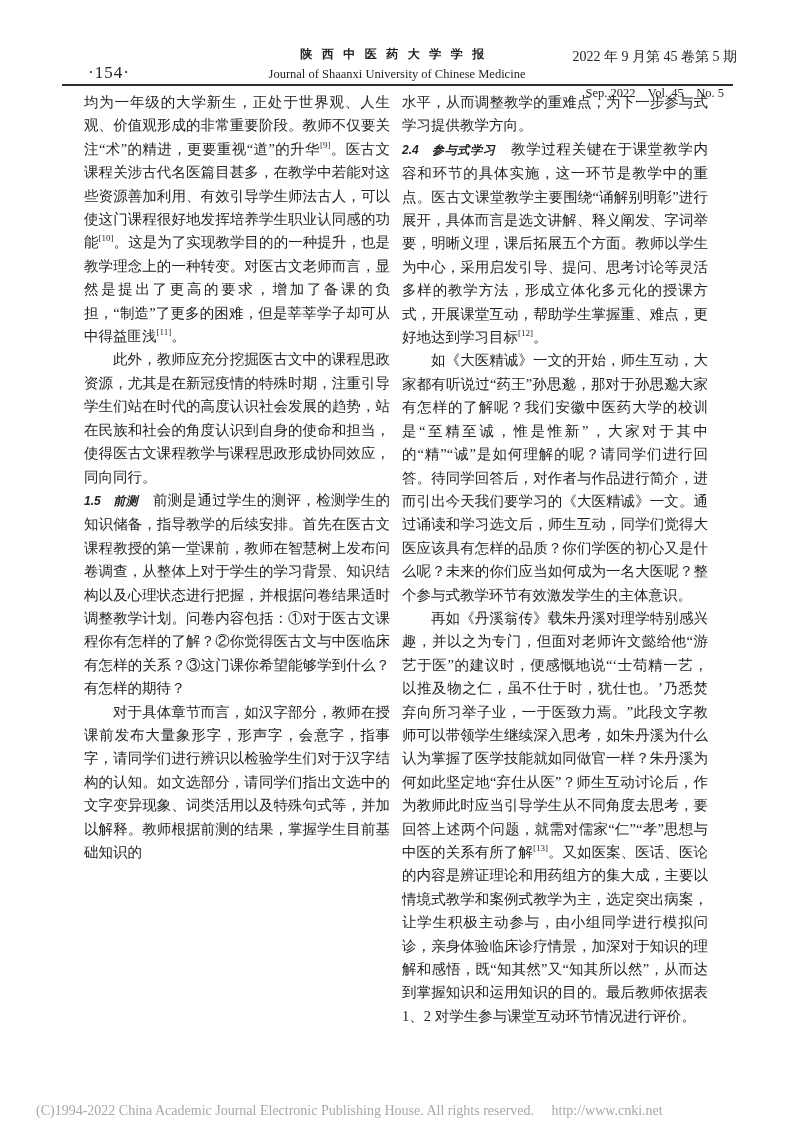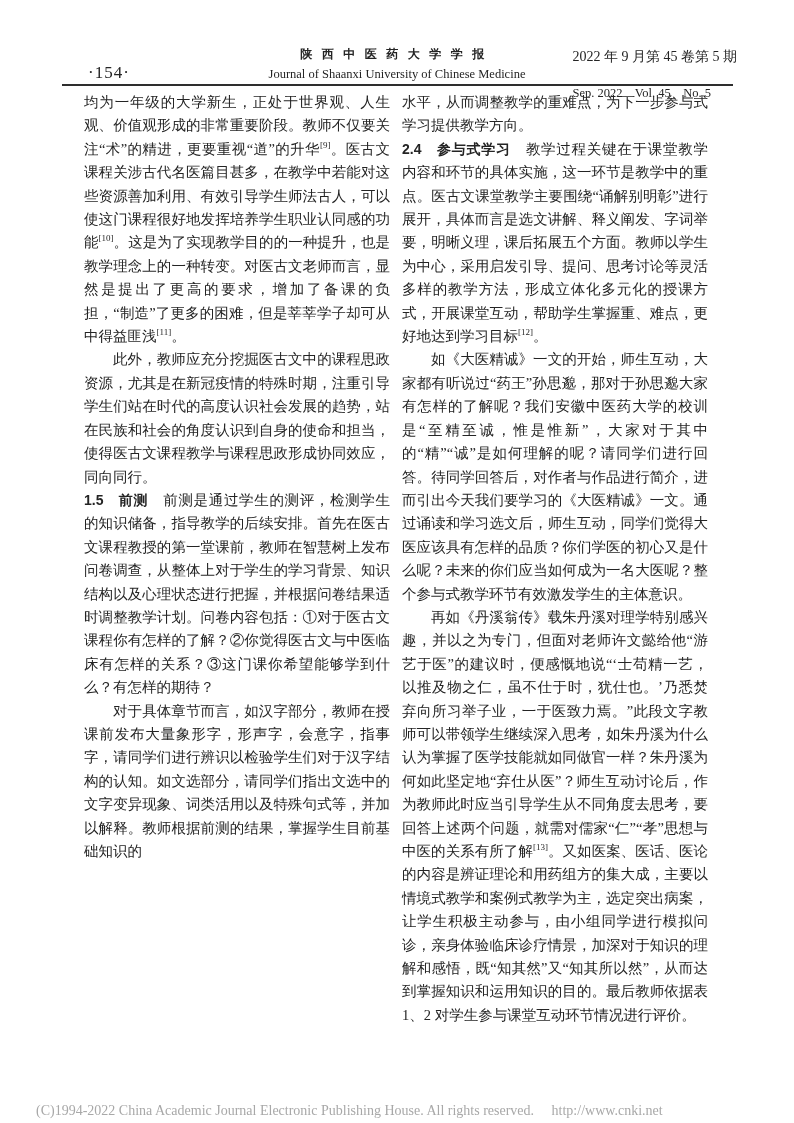--- a/index.html
+++ b/index.html
@@ -34,21 +34,21 @@
     white-space: nowrap;
   }
   .jt-en {
     font-size: 12.5px;
     margin-top: 4px;
     white-space: nowrap;
   }
   .head-right {
     position: absolute;
     right: 57px; top: 48px;
-    text-align: left;
+    text-align: center;
   }
   .issue-cn { font-size: 14px; white-space: pre; }
   .issue-en { font-size: 12.5px; margin-top: 20px; white-space: pre; }
   .rule {
     position: absolute;
     left: 62px; top: 84px;
     width: 671px; height: 2px;
     background: #2e2e2e;
   }
   
@@ -64,21 +64,22 @@
     font-size: 14.5px;
     line-height: 23.4px;
     text-align: justify;
     text-justify: inter-ideograph;
   }
   .col p { margin: 0; }
   .col p.indent { text-indent: 2em; }
   .run-bold {
     font-weight: bold;
     font-family: "Liberation Sans", "DejaVu Sans", sans-serif;
-    font-size: 14px;
+    font-size: 12px;
+    font-style: italic;
   }
   sup.ref {
     font-size: 9px;
     line-height: 0;
     vertical-align: super;
   }
   
   .footer {
     position: absolute;
     left: 22px; top: 1087px;

